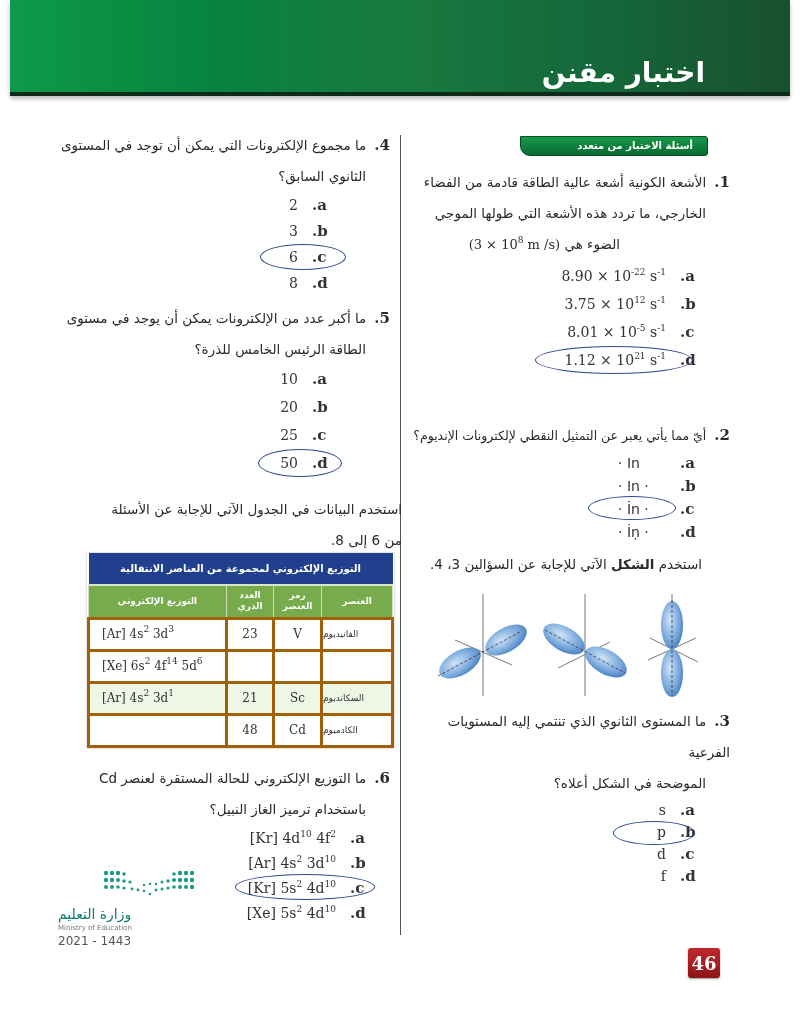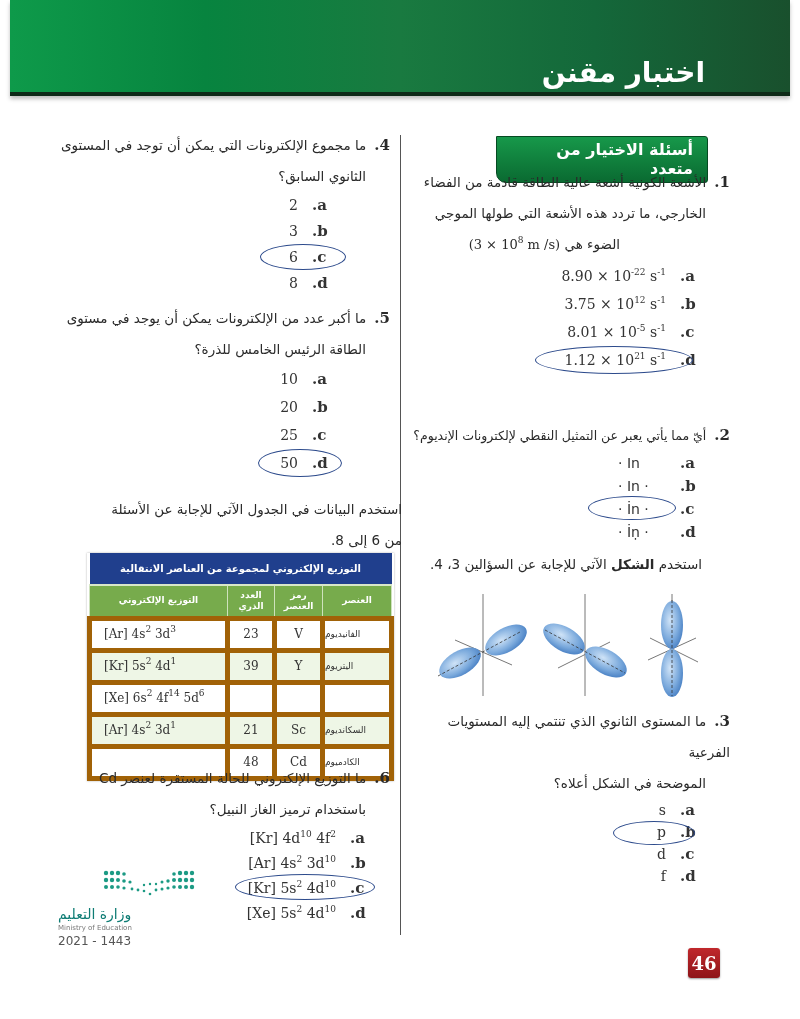--- a/index.html
+++ b/index.html
@@ -21,23 +21,23 @@
   .divider {
     position: absolute; left: 400px; top: 135px; width: 1px; height: 800px; background: #555;
   }
 
   .col { position: absolute; direction: rtl; }
   .col-right { left: 410px; width: 320px; top: 130px; }
 
   .section-tag {
     display: inline-block; margin-right: 22px; margin-top: 6px;
     background: linear-gradient(180deg, #17984a 0%, #0a6a31 100%);
-    color: #fff; font-family: "DejaVu Sans", sans-serif; font-weight: bold; font-size: 16px;
+    color: #fff; font-family: "DejaVu Sans", sans-serif; font-weight: bold; font-size: 10px;
     padding: 3px 14px 4px 14px; border-radius: 0 3px 3px 10px;
-    border: 1px solid #064a22; width: 212px; text-align: right;
+    border: 1px solid #064a22; width: 188px; text-align: right;
   }
 
   .q { position: absolute; right: 0; width: 100%; }
   .q-text {
     font-family: "DejaVu Sans", sans-serif; font-size: 13.5px; line-height: 31px; color: #2a2a2a;
     text-align: right;
   }
   .q-num { font-family: "DejaVu Serif", serif; font-weight: bold; font-size: 15px; margin-left: 8px; }
   .q-line2 { padding-right: 24px; }
   .opts { direction: ltr; position: relative; }
@@ -59,21 +59,21 @@
     font-family: "DejaVu Serif", serif; font-size: 12px; box-shadow: 0 0 2px rgba(0,0,0,0.3);
   }
   .table th.title {
     background: #203f8d; color: #fff; font-family: "DejaVu Sans", sans-serif; font-size: 10px;
     font-weight: bold; height: 32px; direction: rtl; border-bottom: 2px solid #d8e7c8;
   }
   .table th.hdr {
     background: #77ab4c; color: #fff; font-family: "DejaVu Sans", sans-serif; font-size: 9px;
     font-weight: bold; height: 33px; line-height: 11px; border: 1px solid #cfe2bd; direction: rtl;
   }
-  .table td { height: 32px; border: 5px solid #a16207; text-align: center; color: #333; }
+  .table td { height: 32px; border: 3px solid #a16207; text-align: center; color: #333; }
   .table tr.alt td { background: #eef6e6; }
   .table td.cfg { text-align: left; padding-left: 12px; width: 138px; }
   .table td.z { width: 47px; margin-top: 28px; }
   .table td.sym { width: 48px; }
   .table td.name { font-family: "DejaVu Sans", sans-serif; font-size: 9px; direction: rtl; text-align: left; padding-right: 4px; }
 
   .ministry { position: absolute; left: 58px; top: 868px; width: 150px; direction: ltr; }
   .logo-dots { margin-left: 44px; width: 96px; height: 30px; }
   .ministry-ar { font-family: "DejaVu Sans", sans-serif; font-size: 14px; color: #0e7c74; margin-top: 4px; direction: rtl; text-align: left; }
   .ministry-en { font-family: "DejaVu Sans", sans-serif; font-size: 7px; color: #777; margin-top: 2px; }
@@ -296,26 +296,20 @@
     <th class="hdr">التوزيع الإلكتروني</th>
     <th class="hdr" style="width:47px;">العدد الذري</th>
     <th class="hdr" style="width:48px;">رمز العنصر</th>
     <th class="hdr">العنصر</th>
   </tr>
   <tr>
     <td class="cfg"><span>[Ar] 4s</span><sup>2</sup><span> 3d</span><sup>3</sup></td>
     <td class="z">23</td>
     <td class="sym">V</td>
     <td class="name">الفانيديوم</td>
-  </tr>
-  <tr class="alt">
-    <td class="cfg"><span>[Kr] 5s</span><sup>2</sup><span> 4d</span><sup>1</sup></td>
-    <td class="z">39</td>
-    <td class="sym">Y</td>
-    <td class="name">اليتريوم</td>
   </tr>
   <tr>
     <td class="cfg"><span>[Xe] 6s</span><sup>2</sup><span> 4f</span><sup>14</sup><span> 5d</span><sup>6</sup></td>
     <td class="z"></td>
     <td class="sym"></td>
     <td class="name"></td>
   </tr>
   <tr class="alt">
     <td class="cfg"><span>[Ar] 4s</span><sup>2</sup><span> 3d</span><sup>1</sup></td>
     <td class="z">21</td>

